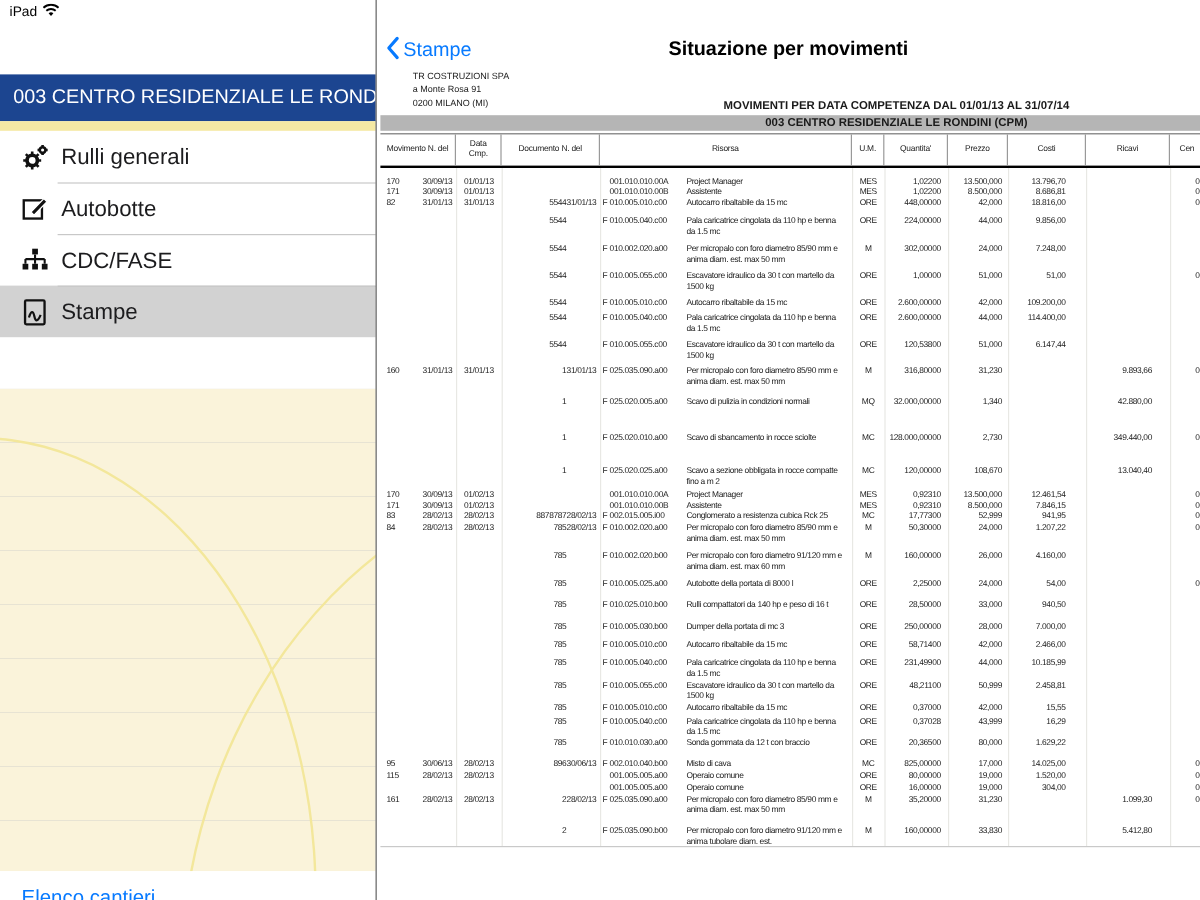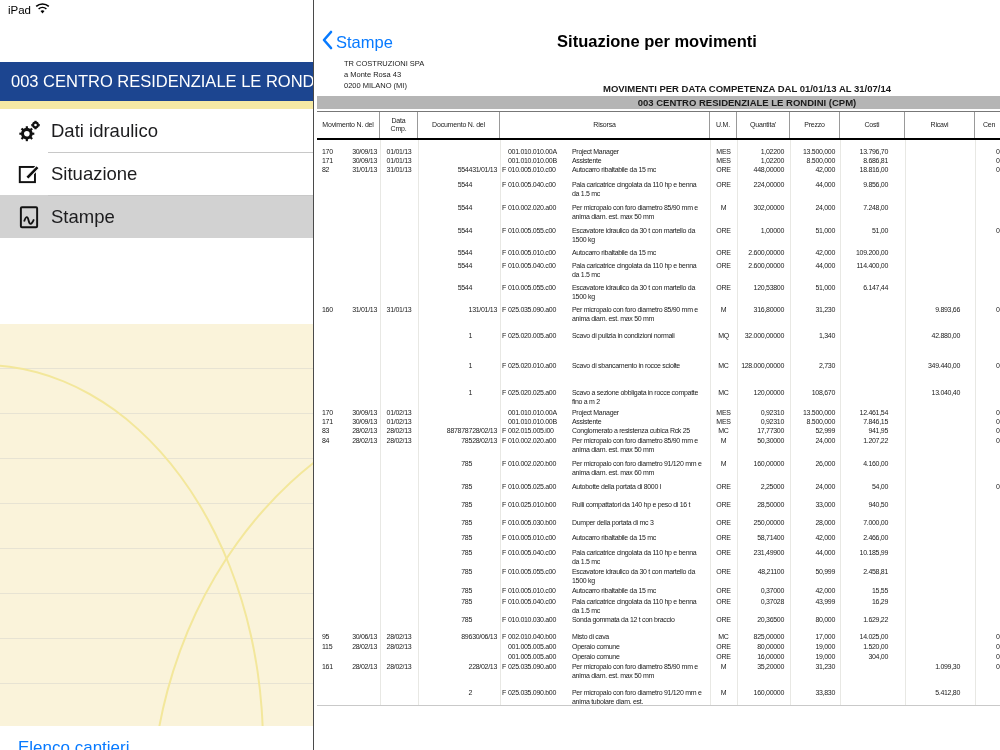--- a/index.html
+++ b/index.html
@@ -113,30 +113,42 @@
               <line x1="13.3" y1="11.2" x2="14.9" y2="9.6"></line>
               <line x1="6.7" y1="17.8" x2="5.1" y2="19.4"></line>
               <circle cx="18" cy="6.5" r="2.2" stroke-width="2"></circle>
               <line x1="18" y1="3.9" x2="18" y2="2.6"></line>
               <line x1="18" y1="9.1" x2="18" y2="10.4"></line>
               <line x1="15.4" y1="6.5" x2="14.1" y2="6.5"></line>
               <line x1="20.6" y1="6.5" x2="21.9" y2="6.5"></line>
             </g>
           </svg>
         </span>
-        <span class="mi-label">Dati idraulico</span>
+        <span class="mi-label">Rulli generali</span>
       </div>
       <div class="menu-item sep">
         <span class="mi-icon">
           <svg width="26" height="26" viewBox="0 0 24 24">
             <rect x="3.5" y="5.5" width="14" height="14" fill="none" stroke="#111" stroke-width="1.8"></rect>
             <path d="M9 14.5 L19 4.2 L21.4 6.6 L11.4 16.9 Z" fill="#111" stroke="#fff" stroke-width="1"></path>
           </svg>
         </span>
-        <span class="mi-label">Situazione</span>
+        <span class="mi-label">Autobotte</span>
+      </div>
+      <div class="menu-item sep">
+        <span class="mi-icon">
+          <svg width="26" height="26" viewBox="0 0 24 24">
+            <rect x="10" y="3" width="4.4" height="4.4" fill="#111"></rect>
+            <path d="M12.2 7.4 V11 M4.8 11 H19.6 M4.8 11 V14.6 M12.2 11 V14.6 M19.6 11 V14.6" stroke="#111" stroke-width="1.6" fill="none"></path>
+            <rect x="2.6" y="14.6" width="4.4" height="4.4" fill="#111"></rect>
+            <rect x="10" y="14.6" width="4.4" height="4.4" fill="#111"></rect>
+            <rect x="17.4" y="14.6" width="4.4" height="4.4" fill="#111"></rect>
+          </svg>
+        </span>
+        <span class="mi-label">CDC/FASE</span>
       </div>
       <div class="menu-item sep selected">
         <span class="mi-icon">
           <svg width="26" height="26" viewBox="0 0 24 24">
             <rect x="4.5" y="3" width="15" height="18.5" rx="1" fill="none" stroke="#111" stroke-width="1.8"></rect>
             <path d="M7.5 16.2 c1.6-5.4 3.2-5.4 4.2-0.8 c1 4.4 2.7 3.8 4.8-1.2" stroke="#111" stroke-width="1.7" fill="none"></path>
           </svg>
         </span>
         <span class="mi-label">Stampe</span>
       </div>
@@ -156,21 +168,21 @@
     <span><svg width="12" height="20" viewBox="0 0 12 20">
           <path d="M10 2 L3 10 L10 18" stroke="#077aff" stroke-width="2.6" fill="none" stroke-linecap="round" stroke-linejoin="round"></path>
         </svg></span>
     <span>Stampe</span>
   </div>
   <div class="nav-title">Situazione per movimenti</div>
 
   <div class="page">
     <div class="company">
       <div>TR COSTRUZIONI SPA</div>
-      <div>a Monte Rosa 43</div>
+      <div>a Monte Rosa 91</div>
       <div>0200  MILANO  (MI)</div>
     </div>
     <div class="rep-title">MOVIMENTI PER DATA COMPETENZA DAL 01/01/13 AL 31/07/14</div>
     <div class="band">003  CENTRO RESIDENZIALE LE RONDINI (CPM)</div>
     <div class="thead" id="thead">
         <div class="hc" style="width: 63px;">
           <span>Movimento N. del</span>
         </div>
         <div class="hc" style="width: 38px;">
           <span>Data</span>

